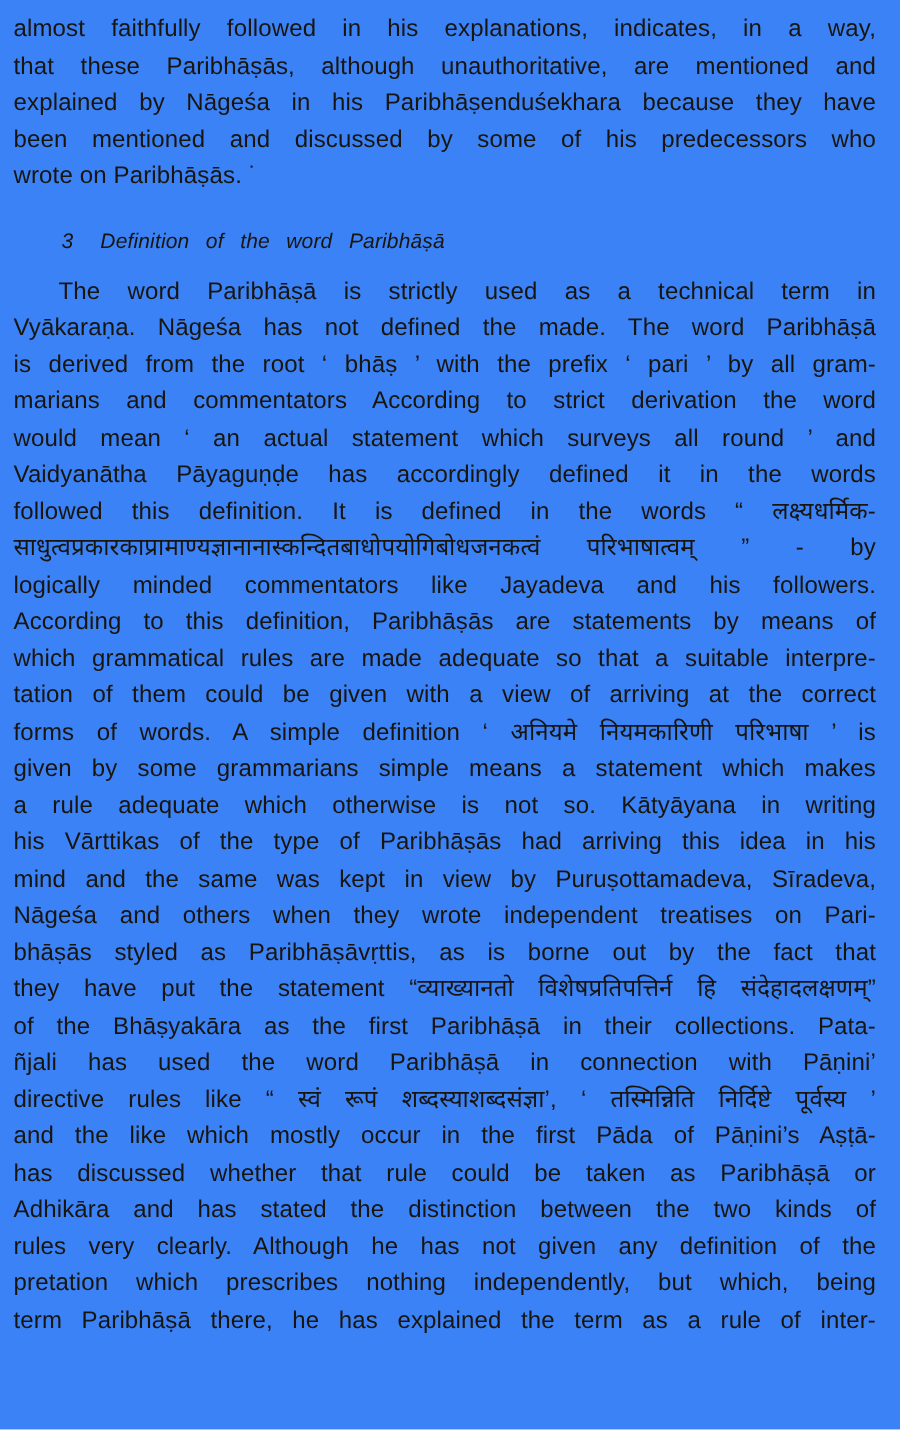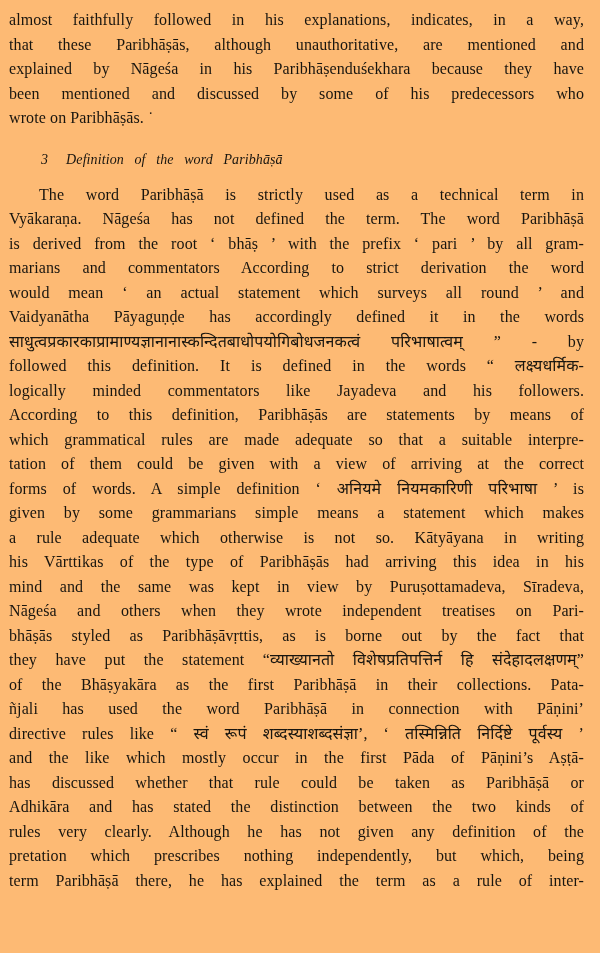--- a/index.html
+++ b/index.html
@@ -5,23 +5,23 @@
   html, body {
     margin: 0;
     padding: 0;
     background: #ffffff;
   }
   .page {
     position: relative;
     width: 600px;
     height: 953px;
     box-sizing: border-box;
-    background: #fdba74;
+    background: #3b82f6;
     color: #18150f;
-    font-family: Liberation Serif, serif;
+    font-family: Liberation Sans, sans-serif;
     font-size: 16px;
     font-weight: 500;
     letter-spacing: 0.1px;
     padding: 8px 16px 0 9px;
     overflow: hidden;
   }
   .para .line {
     line-height: 24.5px;
     text-align: justify;
     text-align-last: justify;
@@ -56,27 +56,27 @@
       <div class="line">been mentioned and discussed by some of his predecessors who</div>
       <div class="line flush">wrote on Paribhāṣās. ˙</div>
     </div>
 
   <div class="heading">
     <span class="hnum">3</span><span class="htitle">Definition of the word Paribhāṣā</span>
   </div>
 
   <div class="para indent-first">
       <div class="line">The word Paribhāṣā is strictly used as a technical term in</div>
-      <div class="line">Vyākaraṇa.  Nāgeśa has not defined the term.  The word Paribhāṣā</div>
+      <div class="line">Vyākaraṇa.  Nāgeśa has not defined the made.  The word Paribhāṣā</div>
       <div class="line">is derived from the root ‘ bhāṣ ’ with the prefix ‘ pari ’ by all gram-</div>
       <div class="line">marians and commentators  According to strict derivation the word</div>
       <div class="line">would mean ‘ an actual statement which surveys all round ’ and</div>
       <div class="line">Vaidyanātha Pāyaguṇḍe has accordingly defined it in the words</div>
+      <div class="line">followed this definition.  It is defined in the words “ लक्ष्यधर्मिक-</div>
       <div class="line">साधुत्वप्रकारकाप्रामाण्यज्ञानानास्कन्दितबाधोपयोगिबोधजनकत्वं  परिभाषात्वम् ” - by</div>
-      <div class="line">followed this definition.  It is defined in the words “ लक्ष्यधर्मिक-</div>
       <div class="line">logically minded commentators like Jayadeva and his followers.</div>
       <div class="line">According to this definition, Paribhāṣās are statements by means of</div>
       <div class="line">which grammatical rules are made adequate so that a suitable interpre-</div>
       <div class="line">tation of them could be given with a view of arriving at the correct</div>
       <div class="line">forms of words.   A simple definition ‘ अनियमे नियमकारिणी परिभाषा ’ is</div>
       <div class="line">given by some grammarians simple means a statement which makes</div>
       <div class="line">a rule adequate which otherwise is not so.   Kātyāyana in writing</div>
       <div class="line">his Vārttikas of the type of Paribhāṣās had arriving this idea in his</div>
       <div class="line">mind and the same was kept in view by Puruṣottamadeva, Sīradeva,</div>
       <div class="line">Nāgeśa and others when they wrote independent treatises on Pari-</div>

